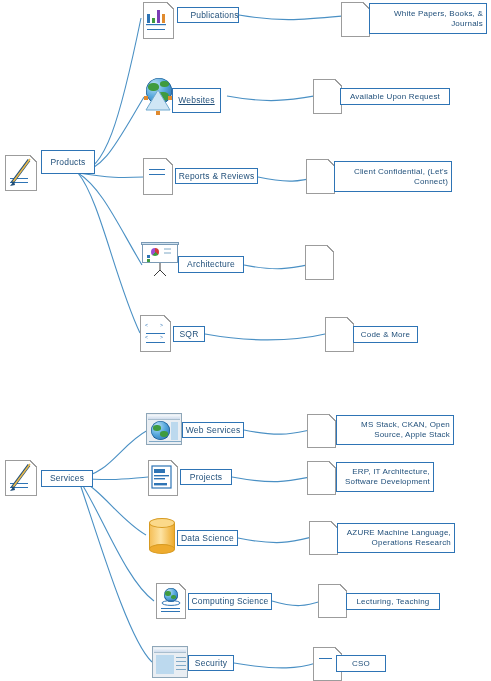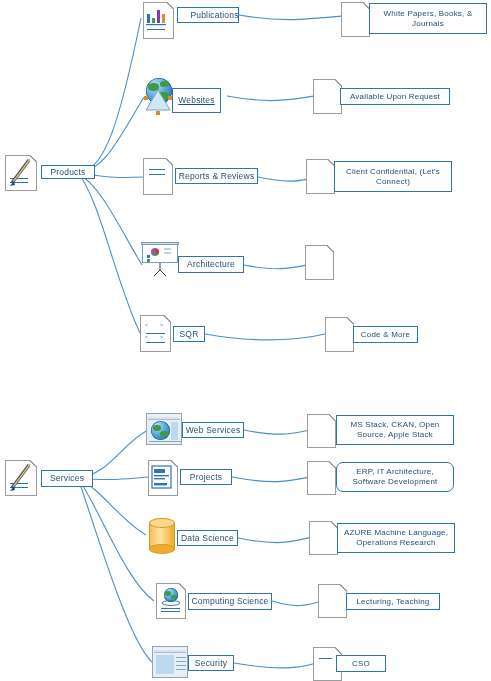--- a/index.html
+++ b/index.html
@@ -19,21 +19,21 @@
     border:1.6px solid #2E74B5;
     color:#1F4E79;
     display:flex;align-items:center;justify-content:center;
     text-align:center;
     line-height:1.22;
     letter-spacing:.2px;
     white-space:pre-line;
   }
   .node.root{font-size:8.5px;}
   .node.branch{font-size:8.5px;}
-  .node.leaf{font-size:8px;padding:2px 3px;}
+  .node.leaf{font-size:8px;padding:2px 3px;text-align:right;}
 
   
   .icon{position:absolute;}
 
   
   .doc{
     position:absolute;
     background:#ffffff;
     border:1px solid #9c9c9c;
   }
@@ -117,21 +117,21 @@
       <div class="line" style="left:4px;top:26px;width:18px;"></div>
     </div>
     <svg width="34" height="36" style="position:absolute;left:0;top:0;">
       <g>
         <path d="M7,28 L24,5" stroke="#1F4E79" stroke-width="3.2" fill="none"></path>
         <path d="M8,27 L25,4" stroke="#e8b84b" stroke-width="1.6" fill="none"></path>
         <path d="M5,31 L9,26 L10,30 Z" fill="#1F4E79"></path>
       </g>
     </svg>
   </div>
-  <div class="node root" style="left:41px;top:165px;width:54px;height:14px;">Products</div>
+  <div class="node root" style="left:41px;top:150px;width:54px;height:24px;">Products</div>
 
   <div class="icon" style="left:141px;top:0px;width:34px;height:40px;">
     <div class="doc" style="left:2px;top:2px;width:29px;height:35px;">
       <div class="foldline"></div>
     </div>
     <svg width="34" height="40" style="position:absolute;left:0;top:0;">
       <rect x="6" y="14" width="3" height="9" fill="#2E74B5"></rect>
       <rect x="11" y="18" width="3" height="5" fill="#3f9b3f"></rect>
       <rect x="16" y="10" width="3" height="13" fill="#7b3fb5"></rect>
       <rect x="21" y="14" width="3" height="9" fill="#e08a2e"></rect>
@@ -251,21 +251,21 @@
       <rect x="6" y="9" width="11" height="4" fill="#2E74B5"></rect>
       <rect x="6" y="15" width="15" height="1.4" fill="#2E74B5"></rect>
       <rect x="6" y="18" width="11" height="1.4" fill="#2E74B5"></rect>
       <rect x="6" y="23" width="13" height="2.4" fill="#2E74B5"></rect>
     </svg>
   </div>
   <div class="node branch" style="left:180px;top:469px;width:52px;height:16px;">Projects</div>
   <div class="doc" style="left:307px;top:461px;width:27px;height:32px;">
     <div class="foldline"></div>
   </div>
-  <div class="node leaf" style="left:336px;top:462px;width:118px;height:30px;border-radius:7px;">ERP, IT Architecture, Software Development</div>
+  <div class="node leaf" style="left:336px;top:462px;width:98px;height:30px;">ERP, IT Architecture, Software Development</div>
 
   <div class="cyl" style="left:149px;top:518px;width:26px;height:36px;">
     <div class="body"></div>
     <div class="bot"></div>
     <div class="top"></div>
   </div>
   <div class="node branch" style="left:177px;top:530px;width:61px;height:16px;">Data Science</div>
   <div class="doc" style="left:309px;top:521px;width:27px;height:32px;">
     <div class="foldline"></div>
   </div>

